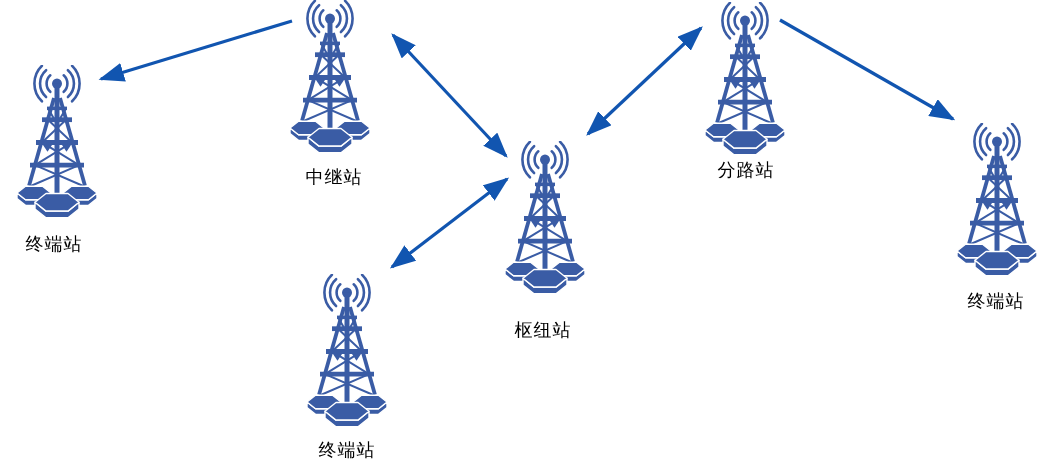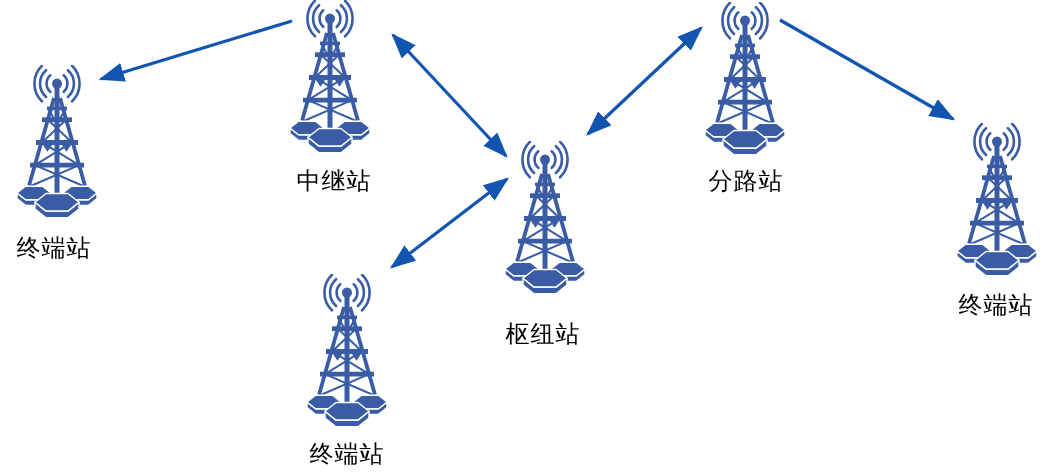--- a/index.html
+++ b/index.html
@@ -9,21 +9,21 @@
     background:#ffffff;
     overflow:hidden;
     font-family:"Liberation Serif","DejaVu Serif",serif;
   }
   .arrows{position:absolute;left:0;top:0;}
   .station{position:absolute;width:110px;height:160px;}
   .station svg{display:block;width:110px;height:160px;}
   .st-label{
     position:absolute;
     transform:translateX(-50%);
-    font-size:24px;
+    font-size:18px;
     letter-spacing:1px;
     color:#000000;
     white-space:nowrap;
     line-height:1.1;
   }
 </style>
 </head>
 <body>
 
 <div class="canvas">
@@ -118,16 +118,16 @@
   <div class="station" style="left:942px;top:123px">
     <svg viewBox="0 0 110 155" preserveAspectRatio="none">
         <use href="#tower"></use>
       </svg>
   </div>
 
   <div class="st-label" style="left:54px;top:235px">终端站</div>
   <div class="st-label" style="left:334px;top:168px">中继站</div>
   <div class="st-label" style="left:347px;top:441px">终端站</div>
   <div class="st-label" style="left:543px;top:321px">枢纽站</div>
-  <div class="st-label" style="left:746px;top:168px">分路站</div>
+  <div class="st-label" style="left:746px;top:161px">分路站</div>
   <div class="st-label" style="left:996px;top:292px">终端站</div>
 
 </div>
 
 </body></html>

